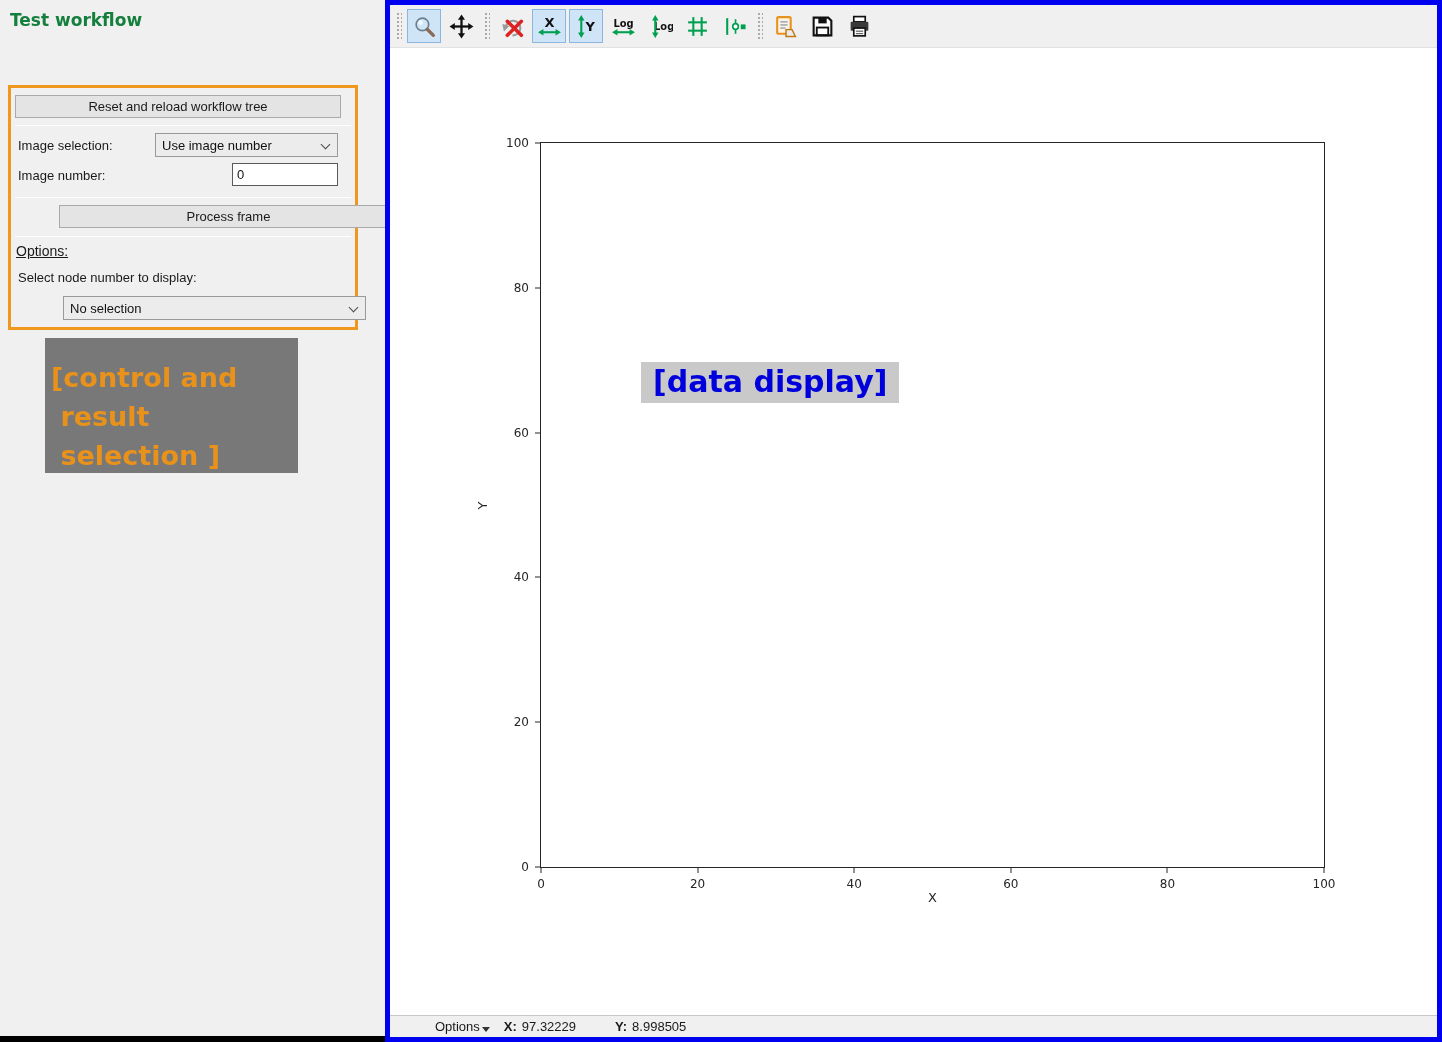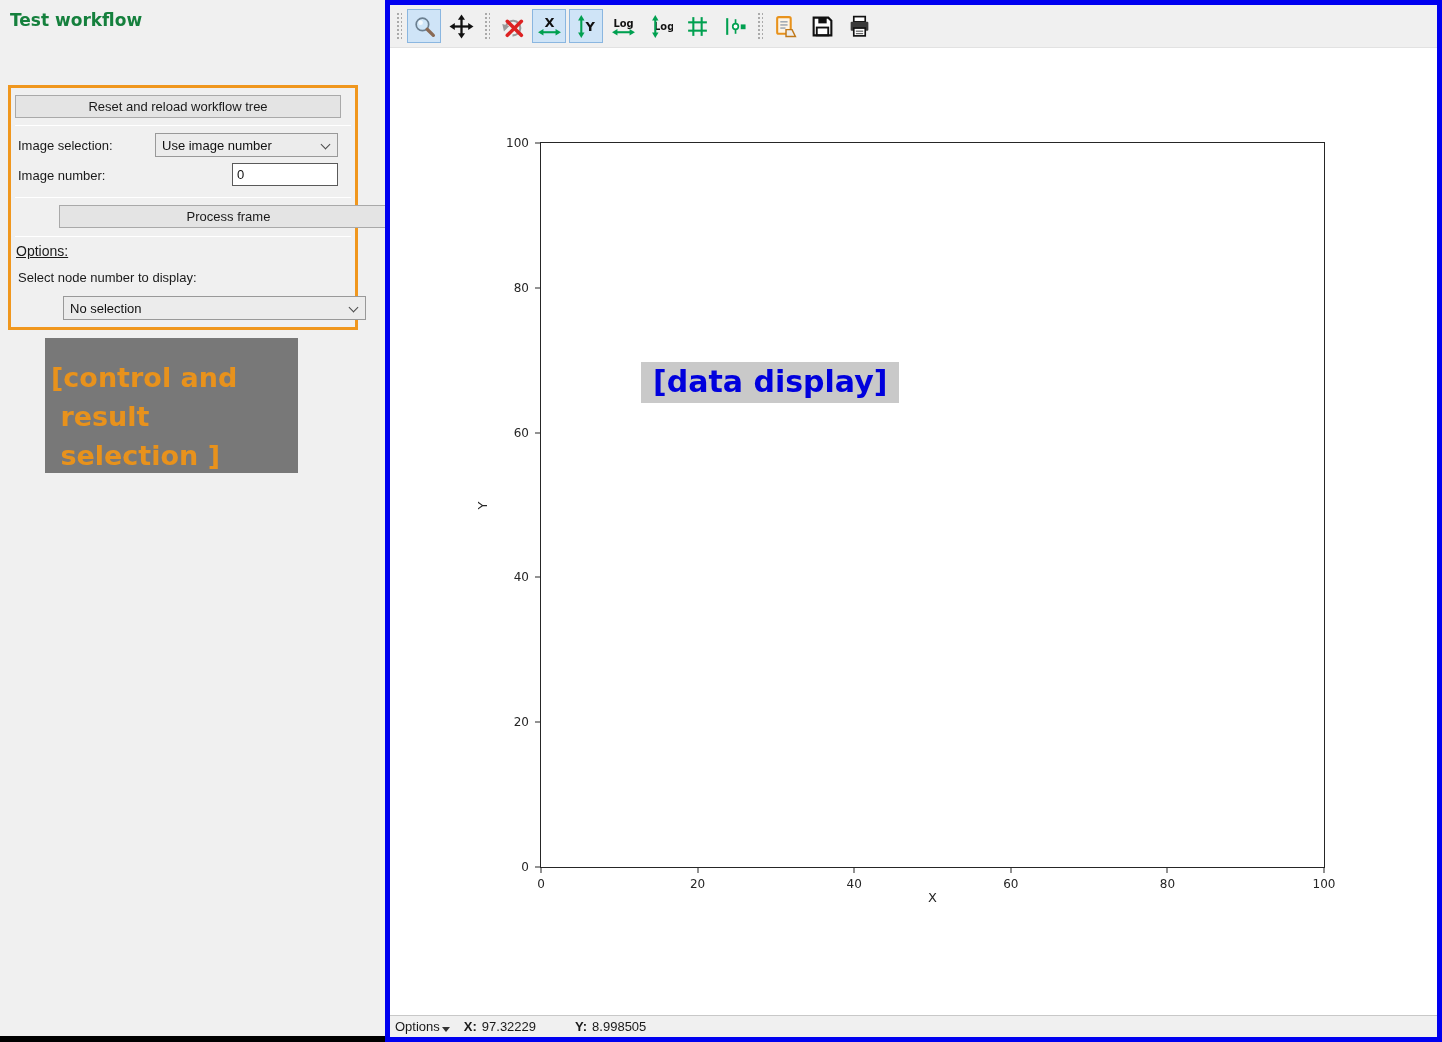--- a/index.html
+++ b/index.html
@@ -65,21 +65,21 @@
                   display:flex; align-items:center; justify-content:center; }
   .y-axis-label span { transform:rotate(-90deg); font-family:"DejaVu Sans", sans-serif;
                   font-size:13px; color:#262626; }
   .data-display-note { position:absolute; left:228px; top:314px; background:#c9c9c9;
                   padding:2px 12px 4px 12px; font-family:"DejaVu Sans", sans-serif;
                   font-weight:bold; font-size:30px; color:#0000dd;margin-left:23px; }
 
   .statusbar { position:absolute; left:0; right:0; bottom:0; height:22px; background:#f0f0f0;
                border-top:1px solid #c8c8c8; display:flex; align-items:center;
                padding-left:5px; font-size:13px; color:#1a1a1a; }
-  .sb-options { display:flex; align-items:flex-end; cursor:default; }
+  .sb-options { display:flex; align-items:flex-end; cursor:default;margin-left:40px; }
   .sb-caret { width:0; height:0; border-left:4px solid transparent; border-right:4px solid transparent;
               border-top:5px solid #333; margin:0 0 2px 2px; }
   .sb-x { margin-left:14px; } .sb-y { margin-left:39px; }
   .sb-bold { font-weight:bold; margin-right:5px; }
 </style>
 </head>
 <body>
 
 <div class="page">
 

